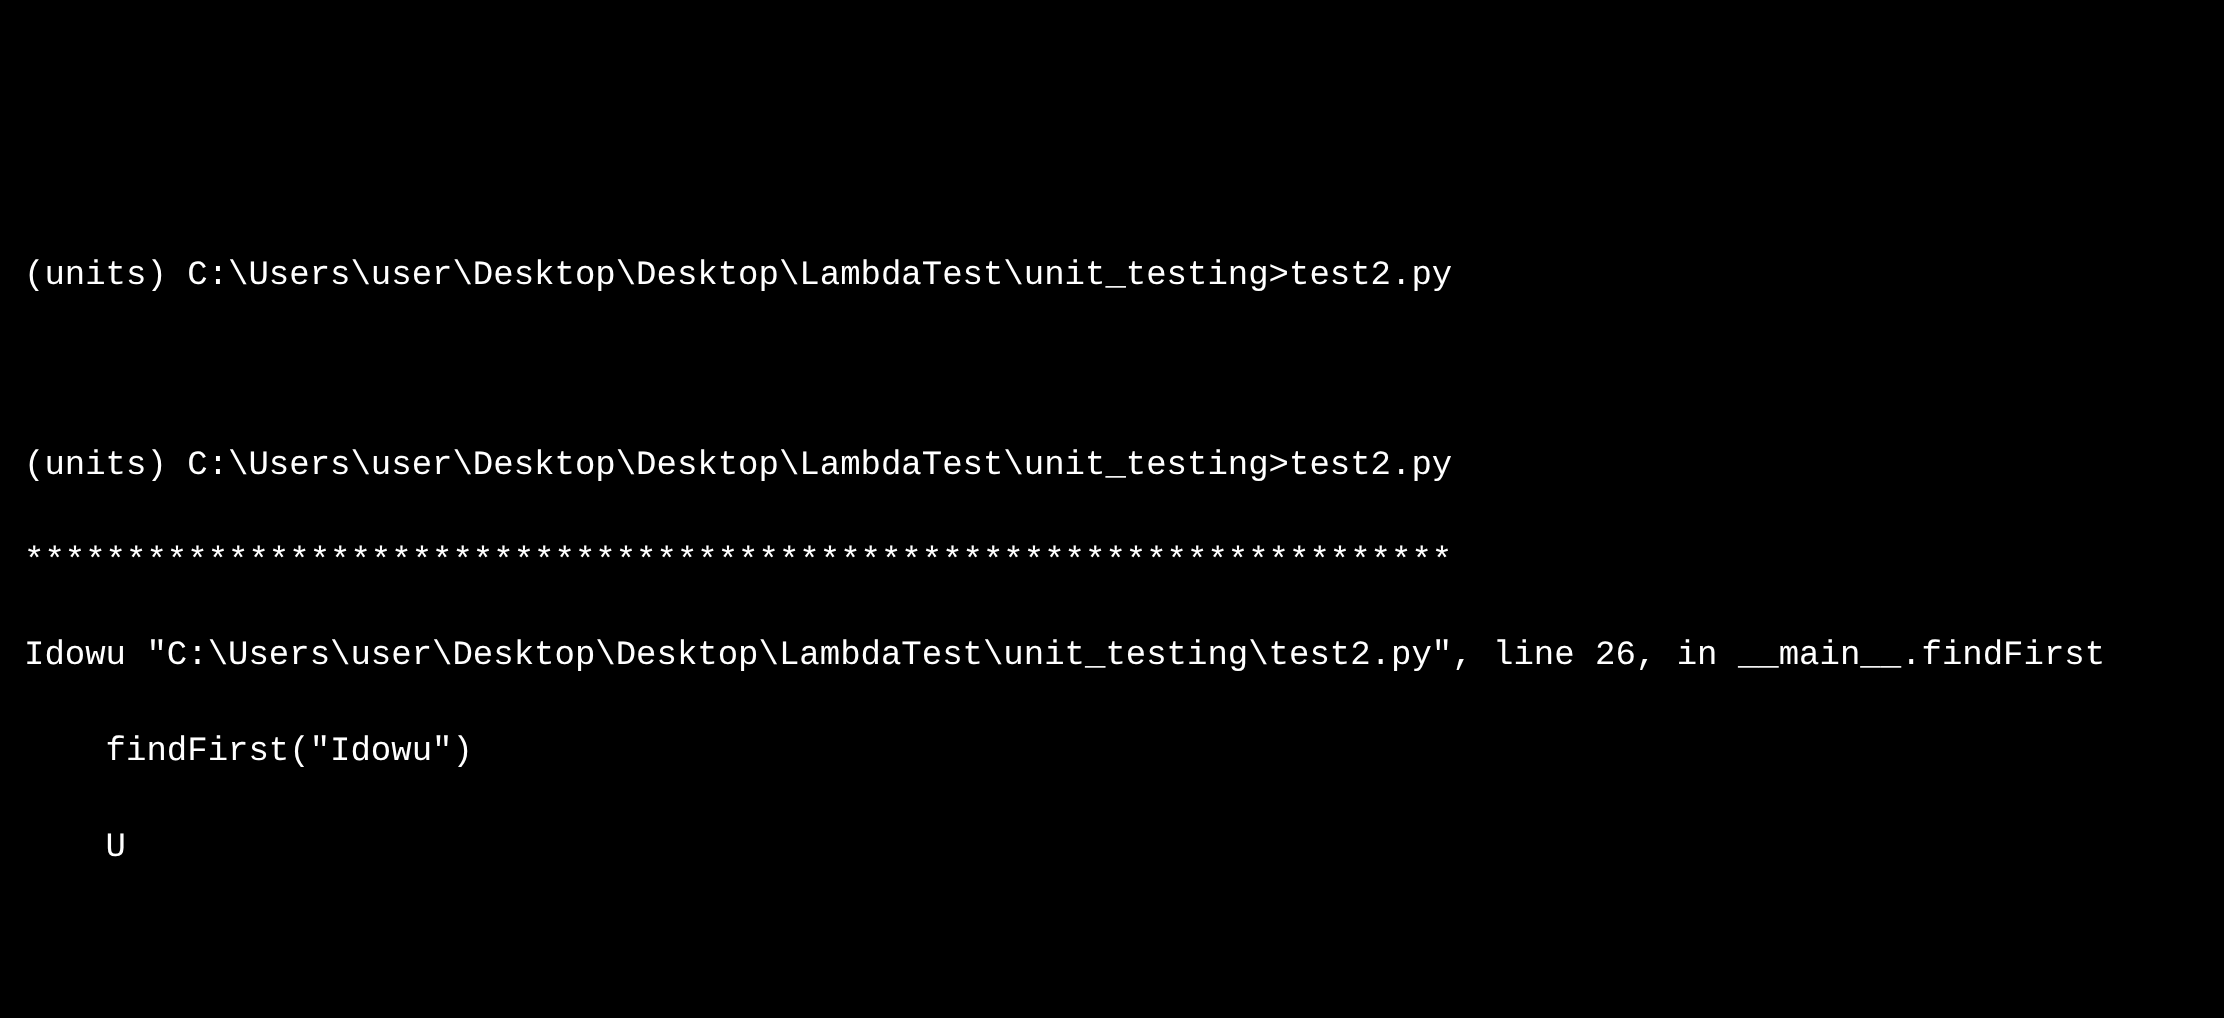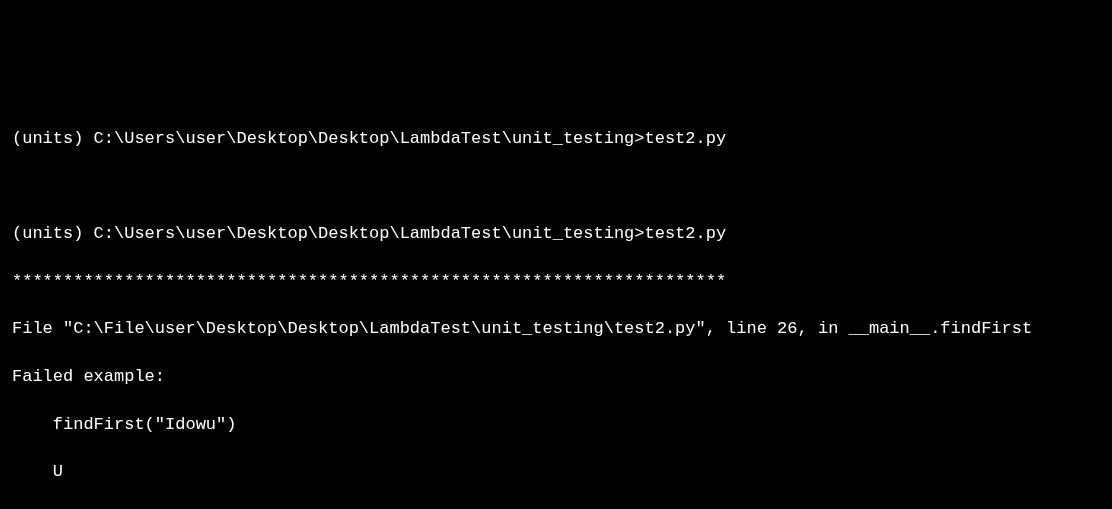--- a/index.html
+++ b/index.html
@@ -29,22 +29,21 @@
 </head>
 <body>
 
 
 
 <div class="terminal-output">
 <span class="terminal-line">(units) C:\Users\user\Desktop\Desktop\LambdaTest\unit_testing&gt;test2.py</span>
 <span class="terminal-line blank-line"></span>
 <span class="terminal-line">(units) C:\Users\user\Desktop\Desktop\LambdaTest\unit_testing&gt;test2.py</span>
 <span class="terminal-line">**********************************************************************</span>
-<span class="terminal-line">File "C:\File\user\Desktop\Desktop\LambdaTest\unit_testing\test2.py", line 26, in __main__.findFirst</span>
-<span class="terminal-line">Failed example:</span>
+<span class="terminal-line">Idowu "C:\Users\user\Desktop\Desktop\LambdaTest\unit_testing\test2.py", line 26, in __main__.findFirst</span>
 <span class="terminal-line">    findFirst("Idowu")</span>
 <span class="terminal-line">    U</span>
 
 
 
 
 
 
 
 

